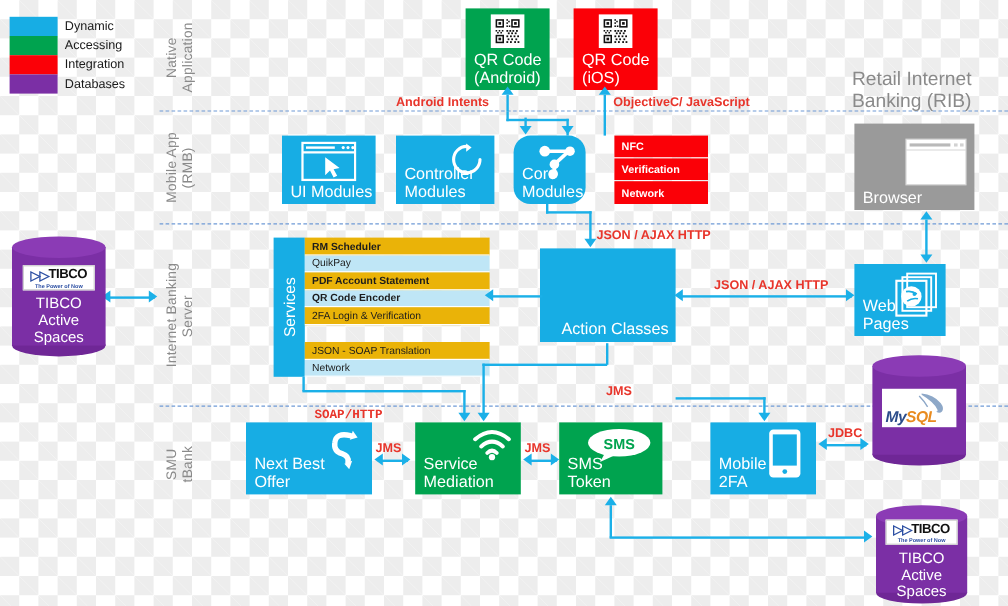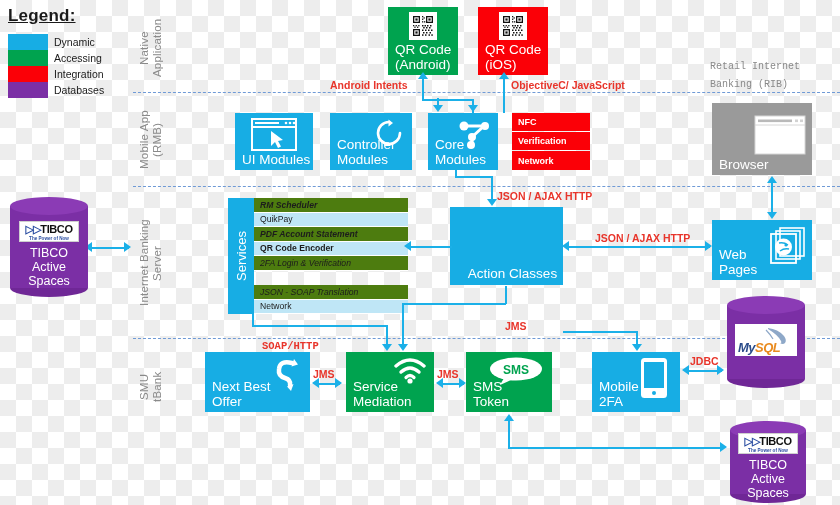--- a/index.html
+++ b/index.html
@@ -35,21 +35,21 @@
   .subred{background:#fb0007;color:#fff;font-size:9px;font-weight:bold;
     display:flex;align-items:center;padding-left:6px;box-sizing:border-box;}
   
   #services-group{left:228px;top:198px;width:180px;height:116px;}
   #services-tab{position:absolute;left:0;top:0;width:26px;height:116px;background:#17ade4;}
   #services-tab span{position:absolute;left:50%;top:50%;transform:translate(-50%,-50%) rotate(-90deg);
     color:#fff;font-size:13px;white-space:nowrap;}
   .srow{position:absolute;left:26px;width:154px;height:14.5px;box-sizing:border-box;
     font-size:8.6px;color:#1c1c1c;display:flex;align-items:center;padding-left:6px;
     border-bottom:1px solid #ffffff;}
-  .srow.odd{background:#4d7c0f;font-style:italic;}
+  .srow.odd{background:#eab308;}
   .srow.even{background:#bfe6f6;}
   .srow.bold{font-weight:bold;}
   
   .ln{position:absolute;background:#1bb0e8;}
   .lnh{height:2px;}
   .lnv{width:2px;}
   .ah{position:absolute;width:0;height:0;border-style:solid;}
   .ah-up{border-width:0 5px 7px 5px;border-color:transparent transparent #1bb0e8 transparent;}
   .ah-down{border-width:7px 5px 0 5px;border-color:#1bb0e8 transparent transparent transparent;}
   .ah-left{border-width:5px 7px 5px 0;border-color:transparent #1bb0e8 transparent transparent;}
@@ -65,31 +65,30 @@
     display:flex;flex-direction:column;align-items:center;justify-content:center;}
   .tibco-logo .tl-row{display:flex;align-items:center;}
   .tibco-logo .tl-mark{color:#2b4ea2;font-size:11px;font-weight:bold;letter-spacing:-1px;}
   .tibco-logo .tl-name{color:#111;font-weight:bold;letter-spacing:-.4px;}
   .tibco-logo .tl-sub{color:#2b4ea2;}
   .mysql-logo{position:absolute;background:#fff;box-sizing:border-box;
     display:flex;align-items:center;justify-content:center;}
   .mysql-logo .my{color:#2b4c8a;font-weight:bold;font-style:italic;}
   .mysql-logo .sq{color:#e98b1f;font-weight:bold;font-style:italic;}
   
-  .plain-title{position:absolute;color:#8a8a8a;font-size:10px;line-height:18px;white-space:pre;font-family:Liberation Mono, monospace;}
+  .plain-title{position:absolute;color:#8a8a8a;font-size:16px;line-height:18px;white-space:pre;}
   
   .qr{position:absolute;background:#fff;padding:3px;box-sizing:border-box;}
   .qr svg{display:block;}
   svg.wicon{display:block;}
 </style>
 </head>
 <body>
 
 <div class="abs" id="legend">
-  <div class="ltitle">Legend:</div>
   <div class="swatches">
     <div class="sw" style="top:0;background:#17ade4;"></div>
     <div class="lb" style="top:0;">Dynamic</div>
     <div class="sw" style="top:16px;background:#00a34f;"></div>
     <div class="lb" style="top:16px;">Accessing</div>
     <div class="sw" style="top:32px;background:#fb0007;"></div>
     <div class="lb" style="top:32px;">Integration</div>
     <div class="sw" style="top:48px;background:#7b2fa5;"></div>
     <div class="lb" style="top:48px;">Databases</div>
   </div>
@@ -237,21 +236,21 @@
   <div style="position:absolute;right:8px;top:5px;">
     <svg class="wicon" width="30" height="30" viewBox="0 0 30 30">
       <path d="M15 4 A11 11 0 1 0 26 15" fill="none" stroke="#fff" stroke-width="2.6" stroke-linecap="round"></path>
       <path d="M14.5 1.5 L19 5 L14.5 8.5 Z" fill="#fff"></path>
     </svg>
   </div>
   <div class="lbl">Controller
 Modules</div>
 </div>
 
-<div class="abs box blue" style="left:428px;top:113px;width:70px;height:57px;">
+<div class="abs box blue" style="left:428px;top:113px;width:60px;height:57px;border-radius:14px;">
   <div style="position:absolute;right:6px;top:6px;">
     <svg class="wicon" width="34" height="30" viewBox="0 0 34 30">
       <line x1="6" y1="7" x2="26" y2="7" stroke="#fff" stroke-width="3"></line>
       <line x1="26" y1="7" x2="14" y2="18" stroke="#fff" stroke-width="3"></line>
       <line x1="14" y1="18" x2="14" y2="25" stroke="#fff" stroke-width="3"></line>
       <circle cx="6" cy="7" r="4.5" fill="#fff"></circle>
       <circle cx="27" cy="7" r="4" fill="#fff"></circle>
       <circle cx="14" cy="18" r="4" fill="#fff"></circle>
       <circle cx="13" cy="26" r="4" fill="#fff"></circle>
     </svg>
@@ -278,21 +277,21 @@
   <div class="srow even bold" style="top:43.5px;">QR Code Encoder</div>
   <div class="srow odd" style="top:58px;">2FA Login &amp; Verification</div>
   <div class="srow odd" style="top:87px;">JSON - SOAP Translation</div>
   <div class="srow even" style="top:101.5px;">Network</div>
 </div>
 
 <div class="abs box blue" style="left:450px;top:207px;width:113px;height:78px;">
   <div style="position:absolute;left:0;right:-12px;bottom:4px;text-align:center;font-size:13.5px;color:#fff;white-space:nowrap;">Action Classes</div>
 </div>
 
-<div class="abs box blue" style="left:712px;top:220px;width:100px;height:60px;">
+<div class="abs box blue" style="left:712px;top:220px;width:76px;height:60px;">
   <div style="position:absolute;right:6px;top:6px;">
     <svg class="wicon" width="38" height="40" viewBox="0 0 38 40">
       <rect x="12" y="2" width="24" height="28" fill="none" stroke="#fff" stroke-width="1.6"></rect>
       <rect x="8" y="5" width="24" height="28" fill="none" stroke="#fff" stroke-width="1.6"></rect>
       <rect x="3" y="8" width="25" height="29" fill="none" stroke="#fff" stroke-width="1.8"></rect>
       <circle cx="15.5" cy="21" r="8.5" fill="#fff"></circle>
       <path d="M11 17 q5 -1 9 2 M12 25 q4 -3 9 -2" stroke="#17ade4" stroke-width="1.4" fill="none"></path>
       <circle cx="18" cy="19" r="1.6" fill="#17ade4"></circle>
     </svg>
   </div>

